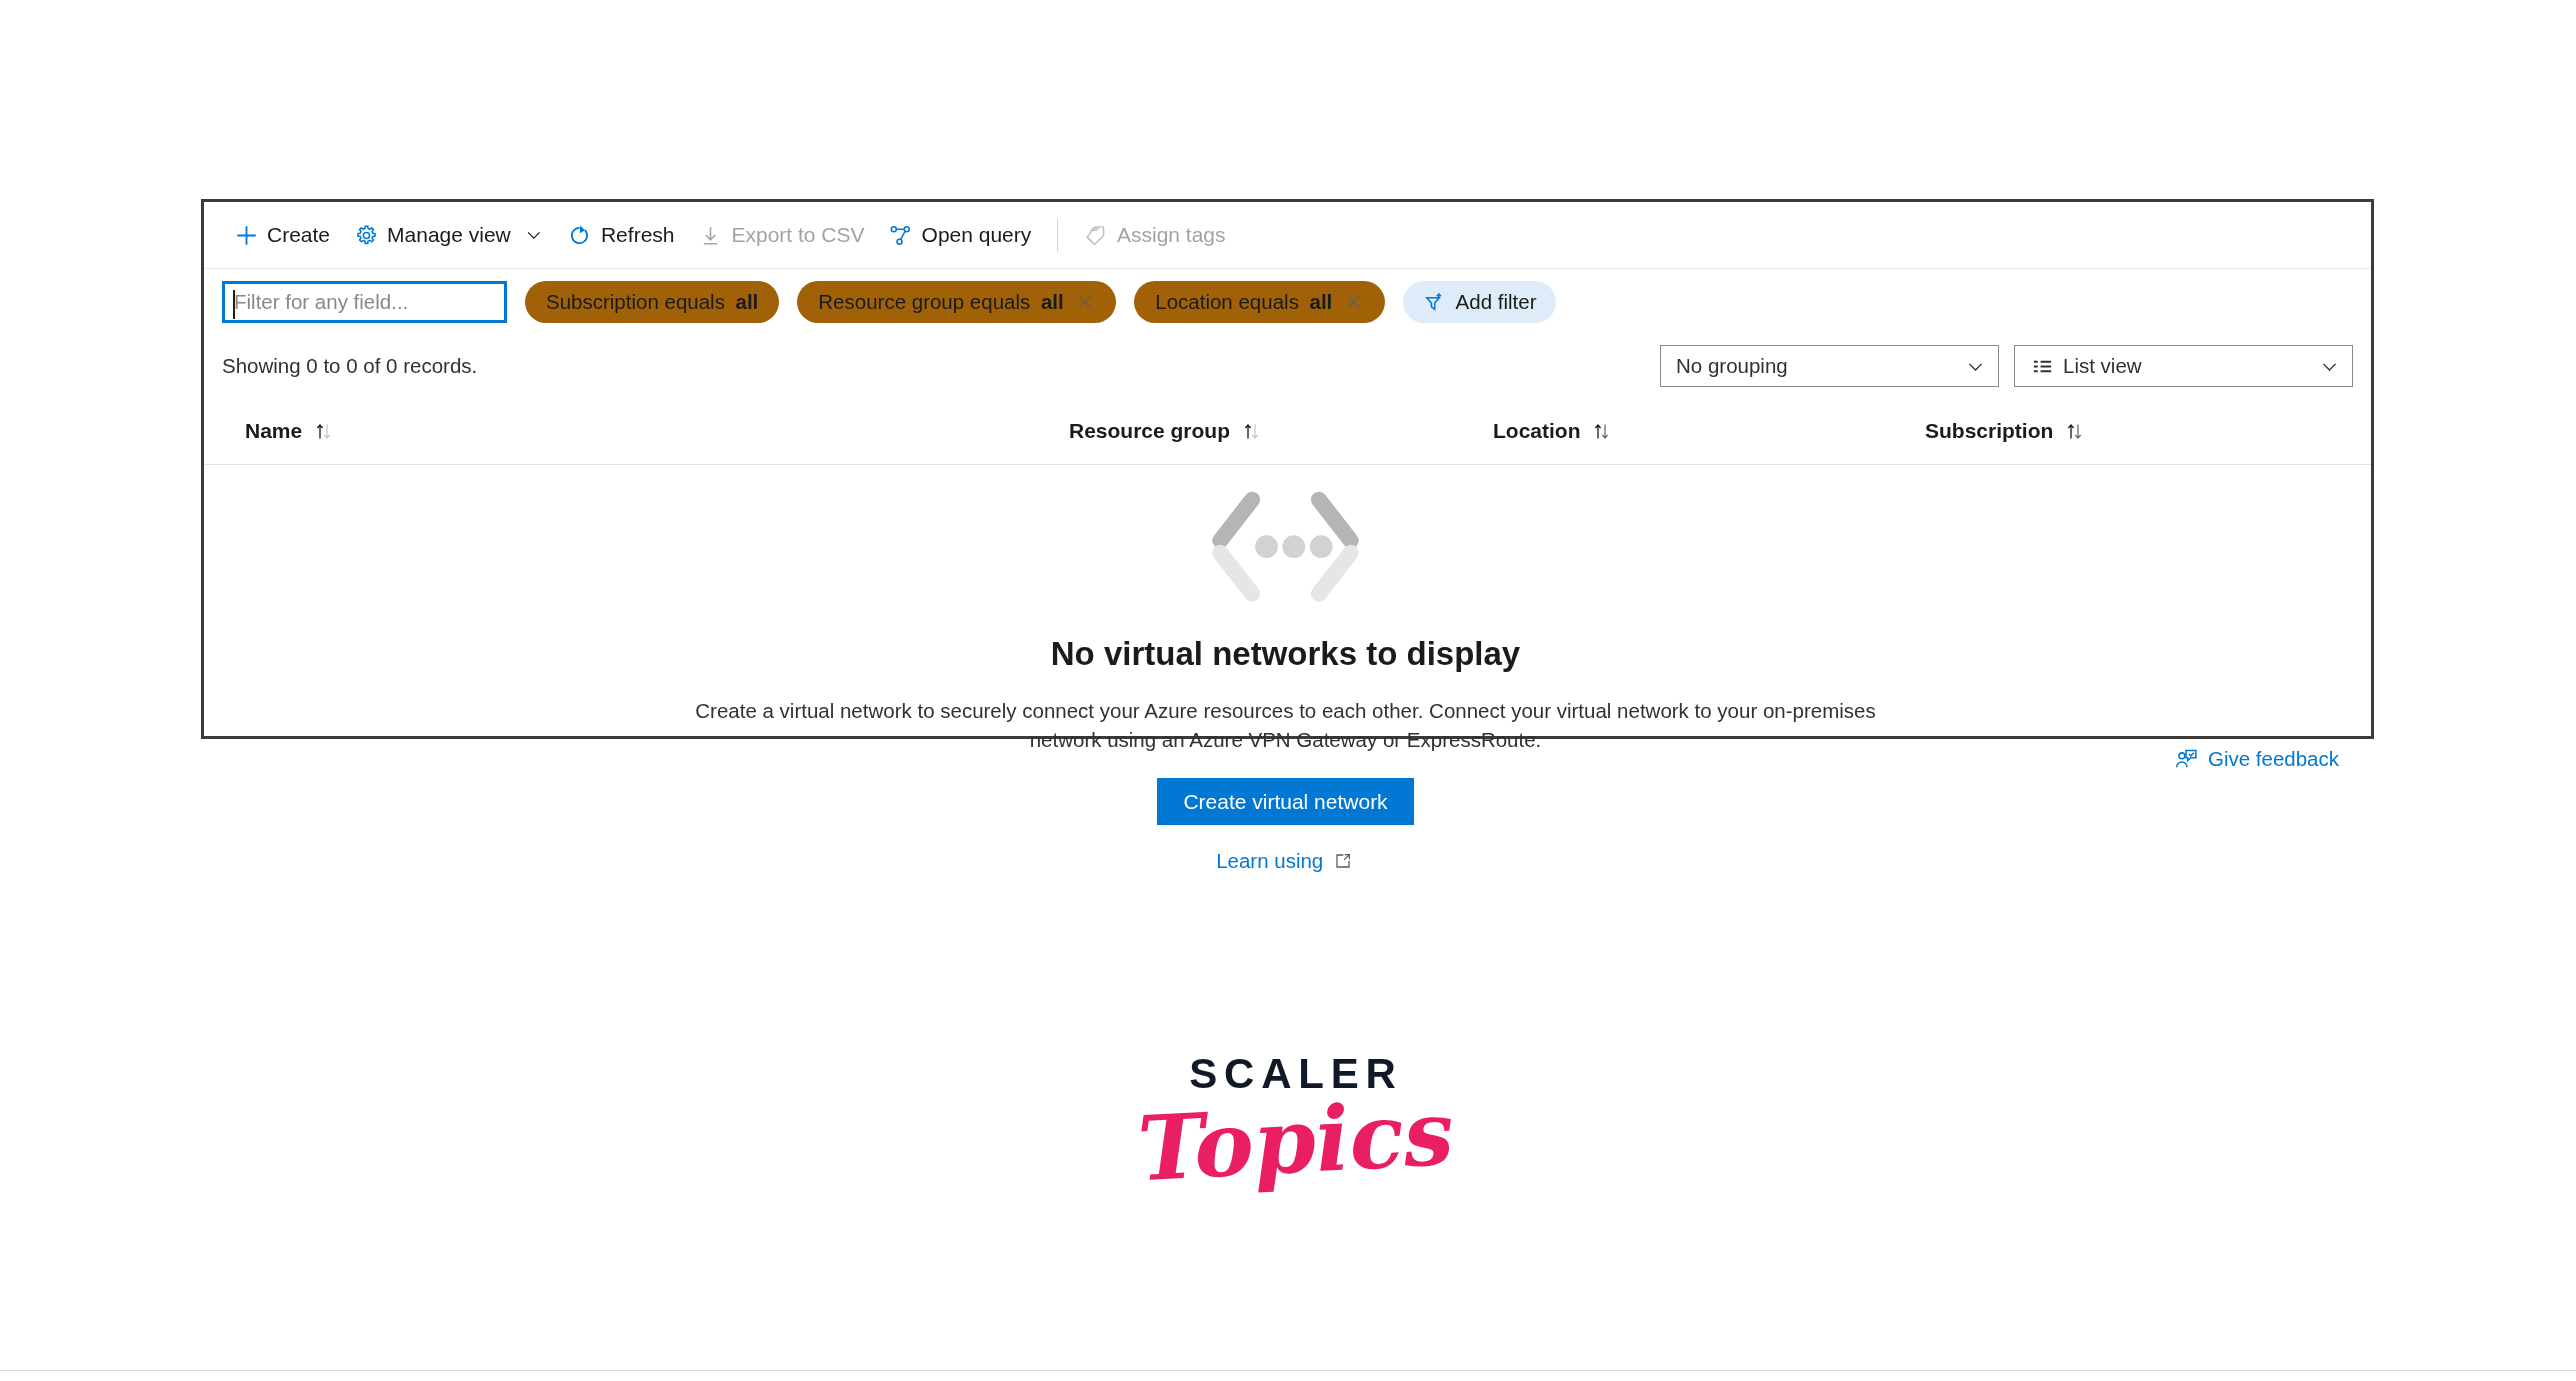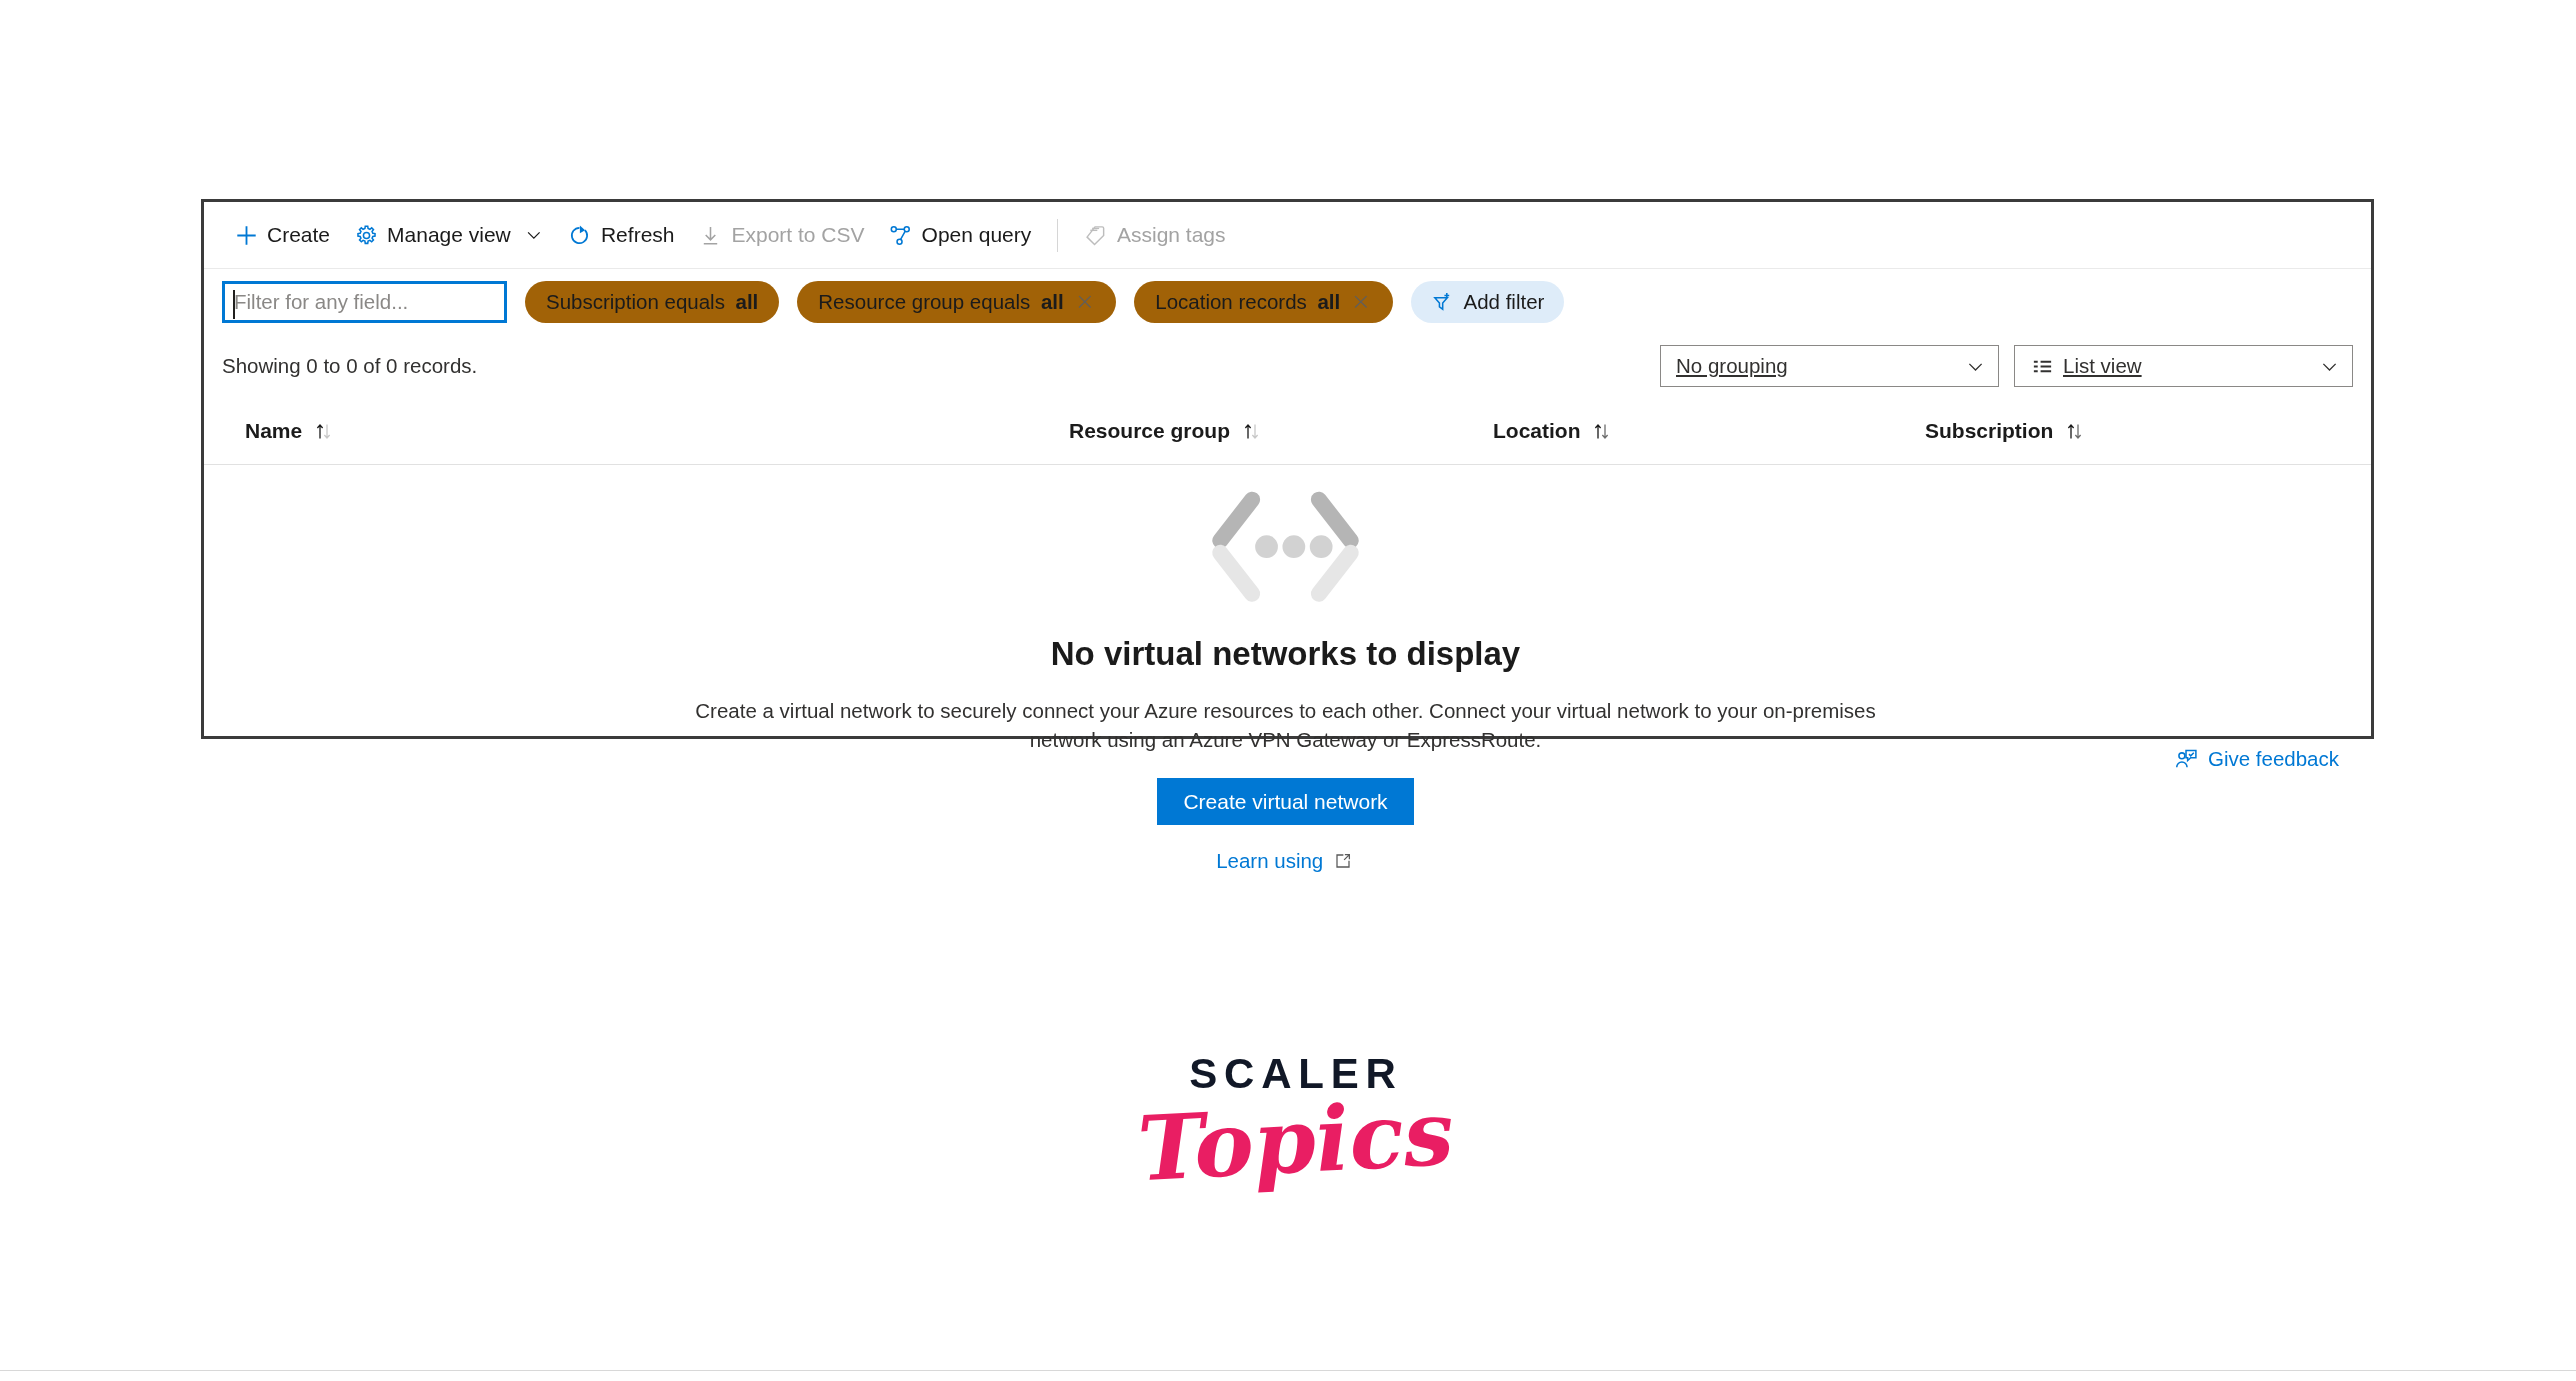--- a/index.html
+++ b/index.html
@@ -174,21 +174,20 @@
     padding: 0 12px 0 15px;
     font-size: 20.5px;
     color: #323130;
     cursor: pointer;
     font-family: "Liberation Sans", sans-serif;
   }
   .select-box .sel-label {
     display: flex;
     align-items: center;
     gap: 9px;
-    text-decoration: underline;
   }
   .select-box .sel-chev {
     margin-left: auto;
     display: inline-flex;
     align-items: center;
   }
 
   
   #table-header {
     display: flex;
@@ -412,21 +411,21 @@
       <span>Resource group equals</span>
       <span class="pill-bold">all</span>
       <span class="pill-x">
         <svg width="19.7" height="19.7" viewBox="0 0 24 24">
             <path d="M5 5 L19 19 M19 5 L5 19" stroke="#605e5c" stroke-width="1.6" fill="none"></path>
           </svg>
       </span>
     </button>
 
     <button class="filter-pill">
-      <span>Location records</span>
+      <span>Location equals</span>
       <span class="pill-bold">all</span>
       <span class="pill-x">
         <svg width="19.7" height="19.7" viewBox="0 0 24 24">
             <path d="M5 5 L19 19 M19 5 L5 19" stroke="#605e5c" stroke-width="1.6" fill="none"></path>
           </svg>
       </span>
     </button>
 
     <button class="filter-pill" id="add-filter-pill">
       <span class="cmd-icon">

